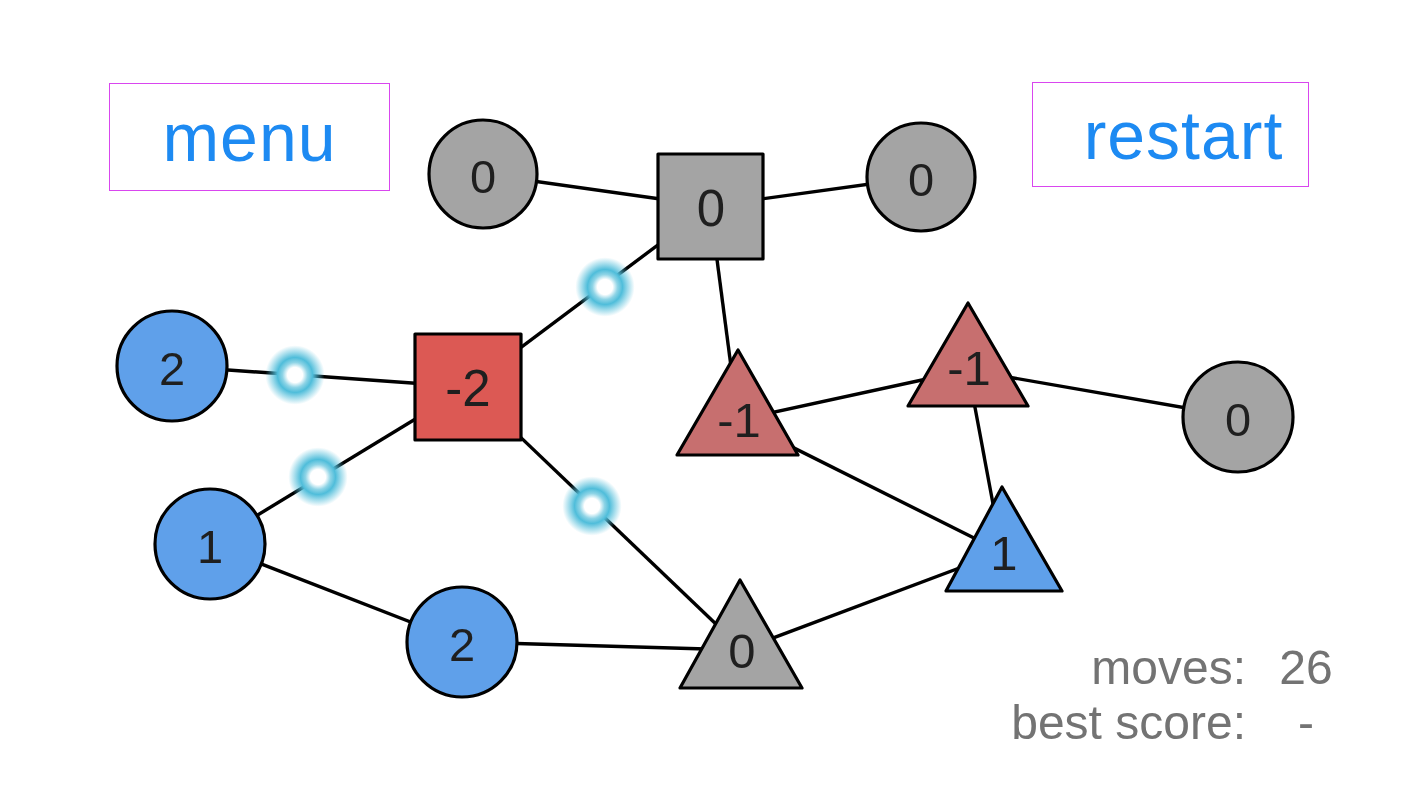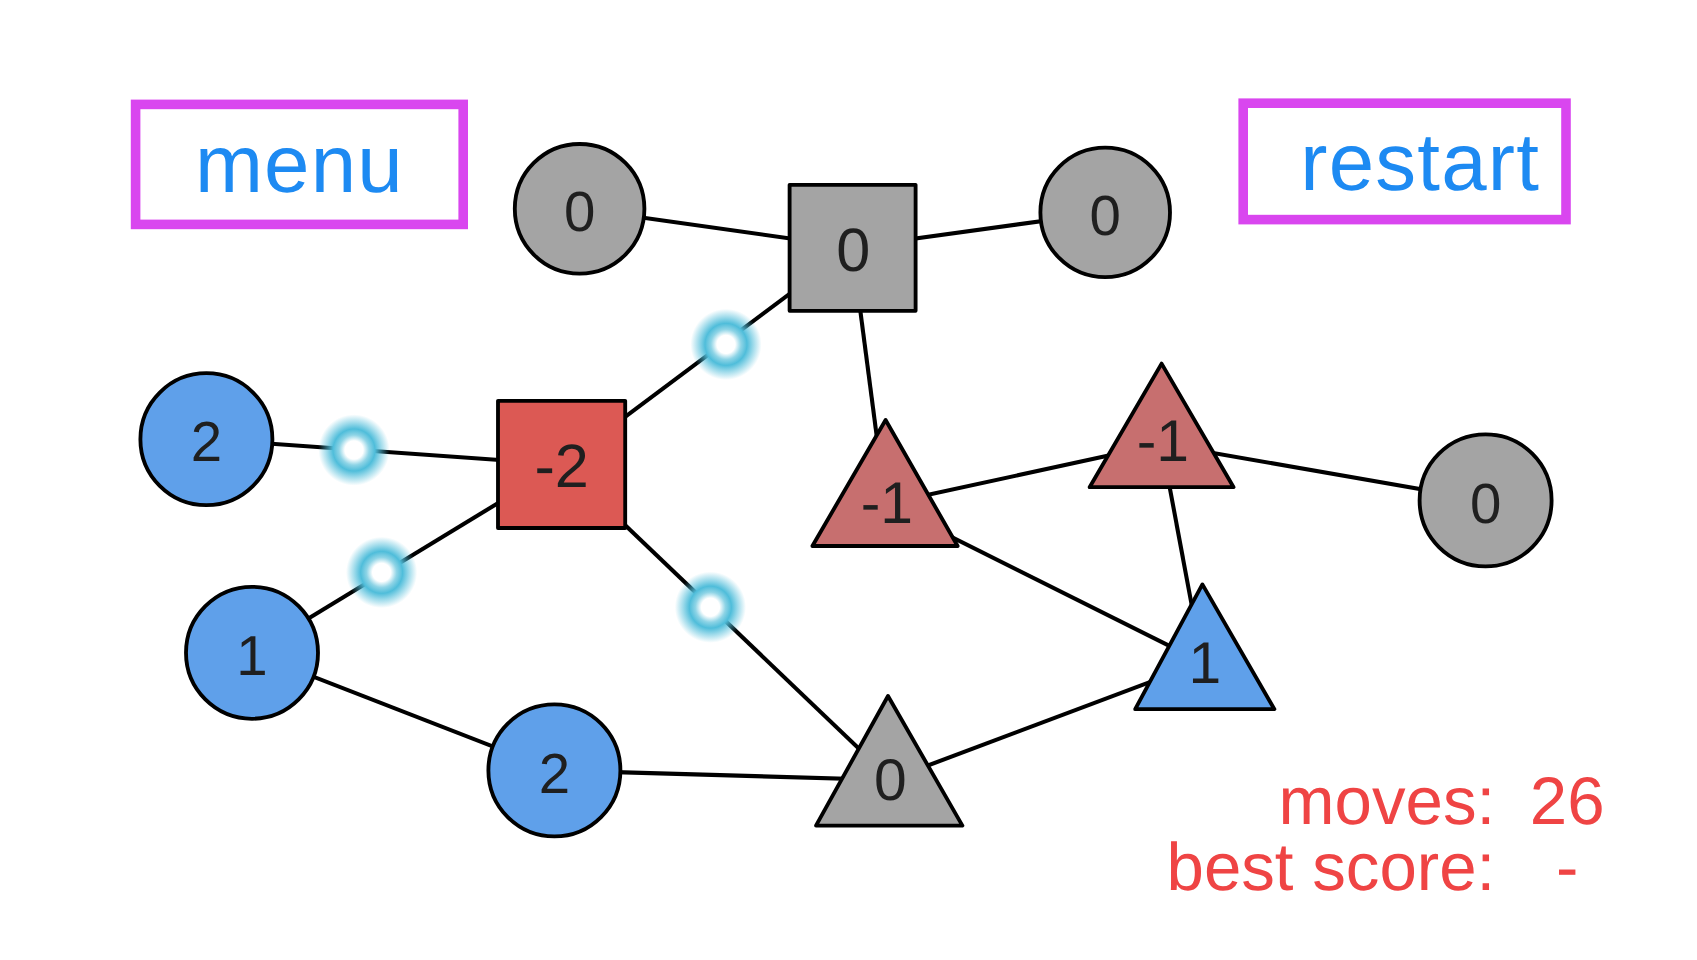--- a/index.html
+++ b/index.html
@@ -16,44 +16,44 @@
     overflow: hidden;
   }
   svg.board {
     position: absolute;
     left: 0;
     top: 0;
   }
   .btn {
     position: absolute;
     box-sizing: border-box;
-    border: 8px solid #d946ef;
+    border: 1px solid #d946ef;
     background: #ffffff;
     color: #1d8af2;
     display: flex;
     align-items: center;
     justify-content: center;
     font-size: 68px;
     font-weight: 400;
     letter-spacing: 1px;
     cursor: pointer;
     user-select: none;
   }
   .btn-menu    { left: 109px; top: 83px;  width: 281px; height: 108px; }
   .btn-restart { left: 1032px; top: 82px; width: 277px; height: 105px; padding-left: 26px; }
   .scoreboard {
     position: absolute;
     top: 640px;
     right: 58px;
     display: grid;
     grid-template-columns: auto 100px;
     column-gap: 10px;
-    font-size: 56px;
+    font-size: 48px;
     line-height: 55px;
-    color: #ef4444;
+    color: #737373;
   }
   .sb-label { text-align: right; }
   .sb-value { text-align: center; }
   .node-label {
     font-family: "Liberation Sans", sans-serif;
     fill: #1f1f1f;
     text-anchor: middle;
     pointer-events: none;
   }
   .lbl-circle   { font-size: 47px; }

